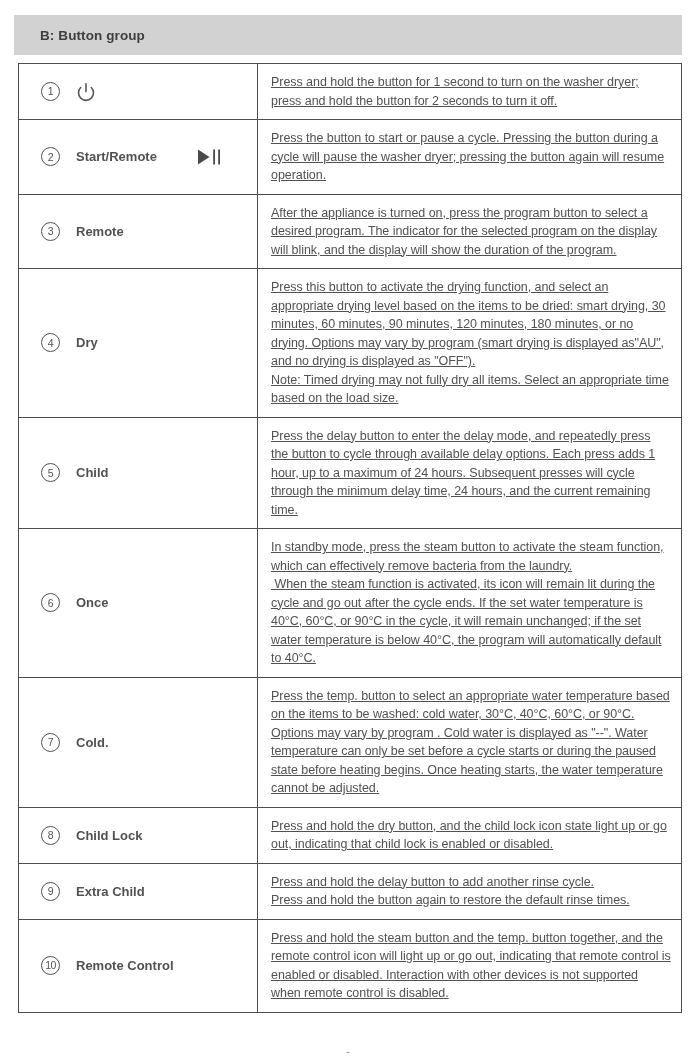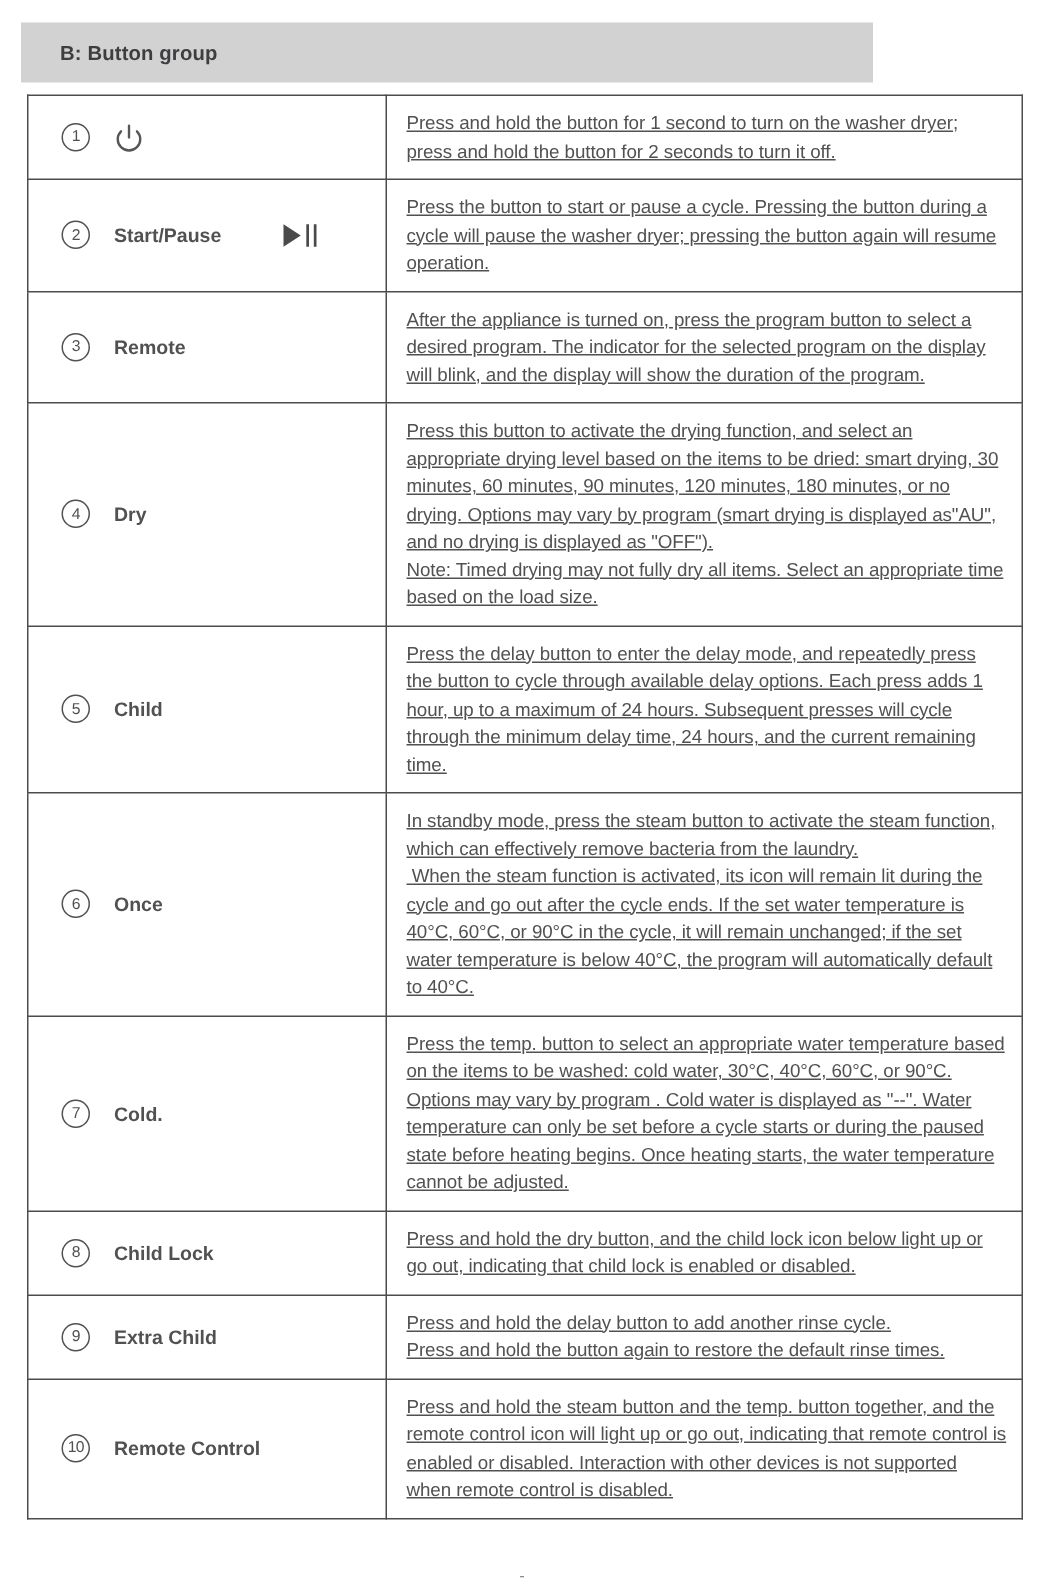--- a/index.html
+++ b/index.html
@@ -6,21 +6,21 @@
   html, body { background: #ffffff; }
   body {
     width: 696px; height: 1058px;
     position: relative;
     font-family: "Liberation Sans", sans-serif;
     color: var(--text, #4f4f51);
     overflow: hidden;
   }
   .section-header {
     position: absolute; left: 14px; top: 15px;
-    width: 568px; height: 40px;
+    width: 668px; height: 40px;
     background: var(--header-bg, #d2d2d2);
     display: flex; align-items: center;
     padding-left: 26px;
   }
   .section-title {
     font-size: 13.5px; font-weight: 700;
     color: var(--header-text, #3e3e40);
     letter-spacing: 0.1px;
   }
   .btn-table {
@@ -90,21 +90,21 @@
           </div>
         </td>
         <td class="cell-right">
           <div class="desc">Press and hold the button for 1 second to turn on the washer dryer; press and hold the button for 2 seconds to turn it off.</div>
         </td>
       </tr>
       <tr>
         <td class="cell-left">
           <div class="left-wrap">
             <span class="circle-num">2</span>
-            <span class="btn-label">Start/Pause</span>
+            <span class="btn-label">Start/Remote</span>
             <span class="btn-icon play-pause-icon">
               <svg width="25" height="16" viewBox="0 0 25 16" fill="#4a4a4c">
                 <polygon points="1,0.5 12.5,8 1,15.5"></polygon>
                 <rect x="16.2" y="0.5" width="1.8" height="15"></rect>
                 <rect x="21.2" y="0.5" width="1.8" height="15"></rect>
               </svg>
             </span>
           </div>
         </td>
         <td class="cell-right">
@@ -169,21 +169,21 @@
         </td>
       </tr>
       <tr>
         <td class="cell-left">
           <div class="left-wrap">
             <span class="circle-num">8</span>
             <span class="btn-label">Child Lock</span>
           </div>
         </td>
         <td class="cell-right">
-          <div class="desc">Press and hold the dry button, and the child lock icon below light up or go out, indicating that child lock is enabled or disabled.</div>
+          <div class="desc">Press and hold the dry button, and the child lock icon state light up or go out, indicating that child lock is enabled or disabled.</div>
         </td>
       </tr>
       <tr>
         <td class="cell-left">
           <div class="left-wrap">
             <span class="circle-num">9</span>
             <span class="btn-label">Extra Child</span>
           </div>
         </td>
         <td class="cell-right">

